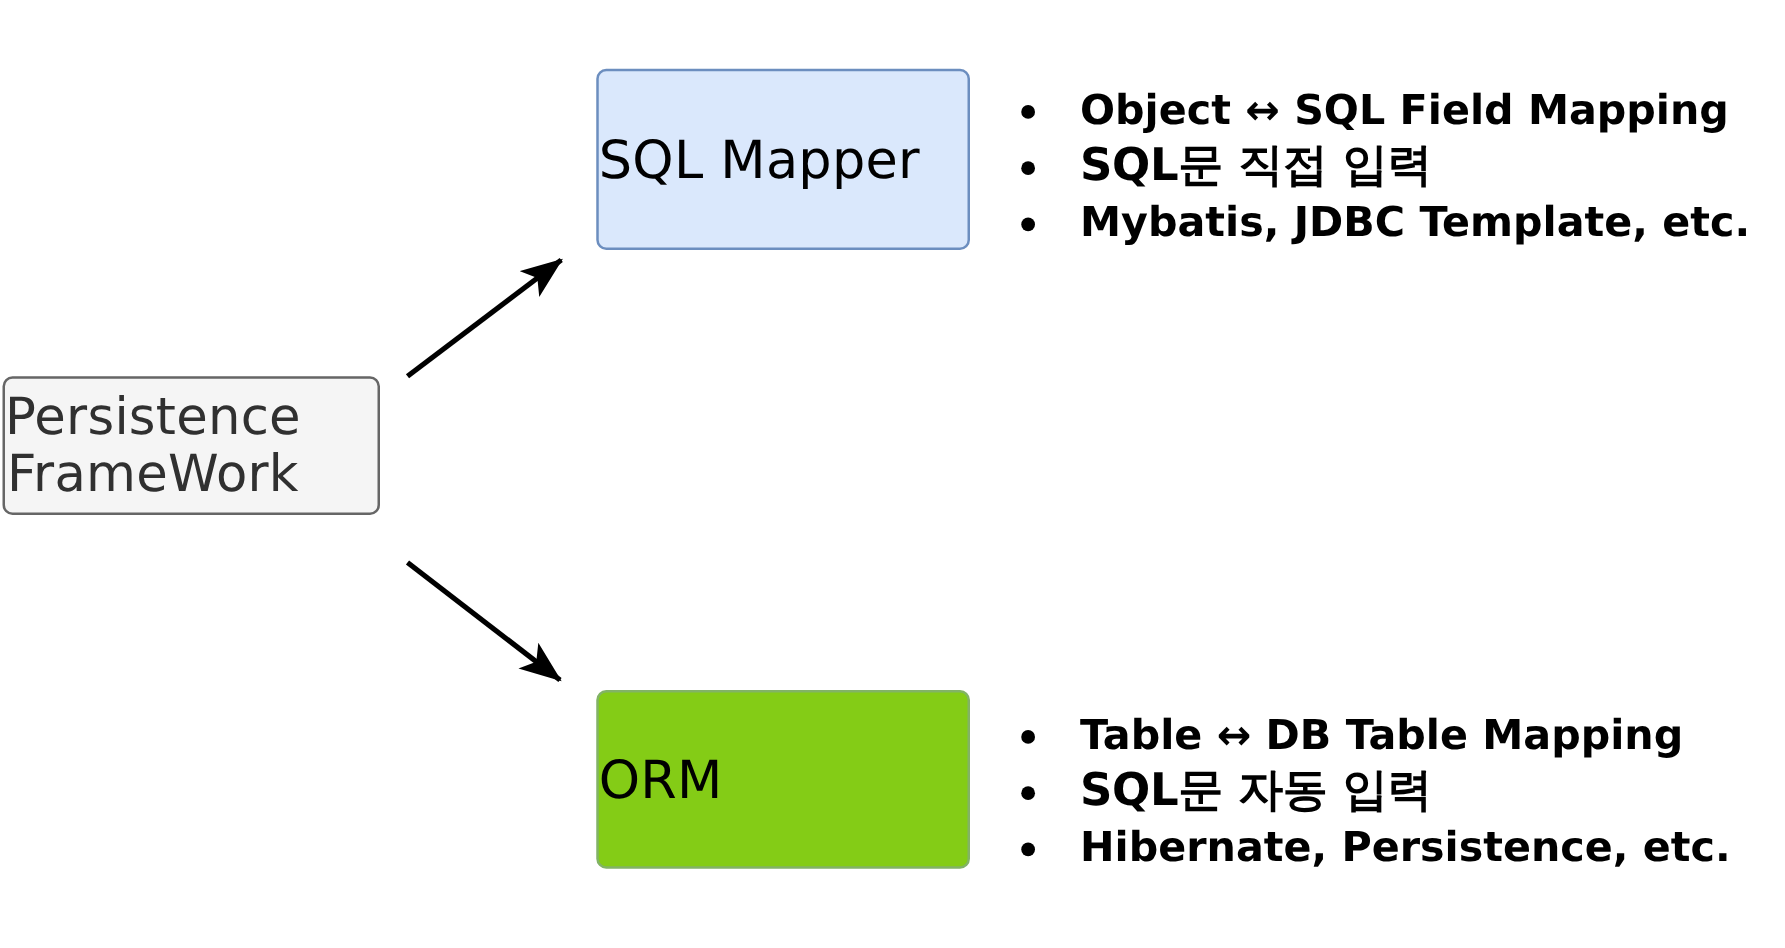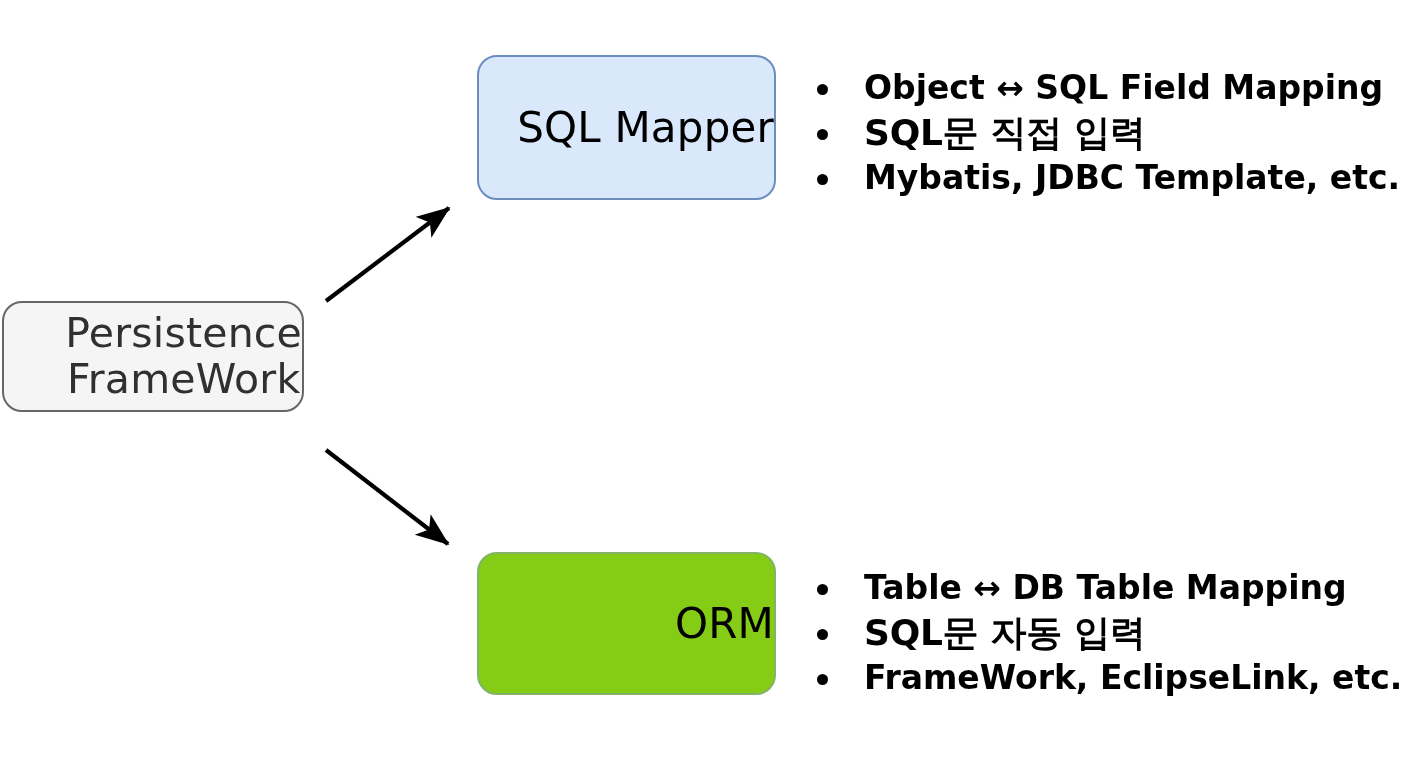--- a/index.html
+++ b/index.html
@@ -24,23 +24,23 @@
     top: 0;
     width: 1428px;
     height: 758px;
     pointer-events: none;
   }
   .node {
     position: absolute;
     box-sizing: border-box;
     display: flex;
     align-items: center;
-    justify-content: flex-end;
+    justify-content: flex-start;
     text-align: center;
-    border-radius: 20px;
+    border-radius: 8px;
     border-style: solid;
     border-width: 2px;
   }
   .node-label {
     font-family: "DejaVu Sans", sans-serif;
     font-weight: 400;
     line-height: 1.12;
     color: #1a1a1a;
     letter-spacing: 0.2px;
     white-space: pre-line;
@@ -152,16 +152,16 @@
 
   <ul class="bullet-list" id="bullets-sql-mapper">
     <li class="bullet-item">Object ↔ SQL Field Mapping</li>
     <li class="bullet-item korean">SQL문 직접 입력</li>
     <li class="bullet-item">Mybatis, JDBC Template, etc.</li>
   </ul>
 
   <ul class="bullet-list" id="bullets-orm">
     <li class="bullet-item">Table ↔ DB Table Mapping</li>
     <li class="bullet-item korean">SQL문 자동 입력</li>
-    <li class="bullet-item">FrameWork, EclipseLink, etc.</li>
+    <li class="bullet-item">Hibernate, Persistence, etc.</li>
   </ul>
 
 </div>
 
 </body></html>

